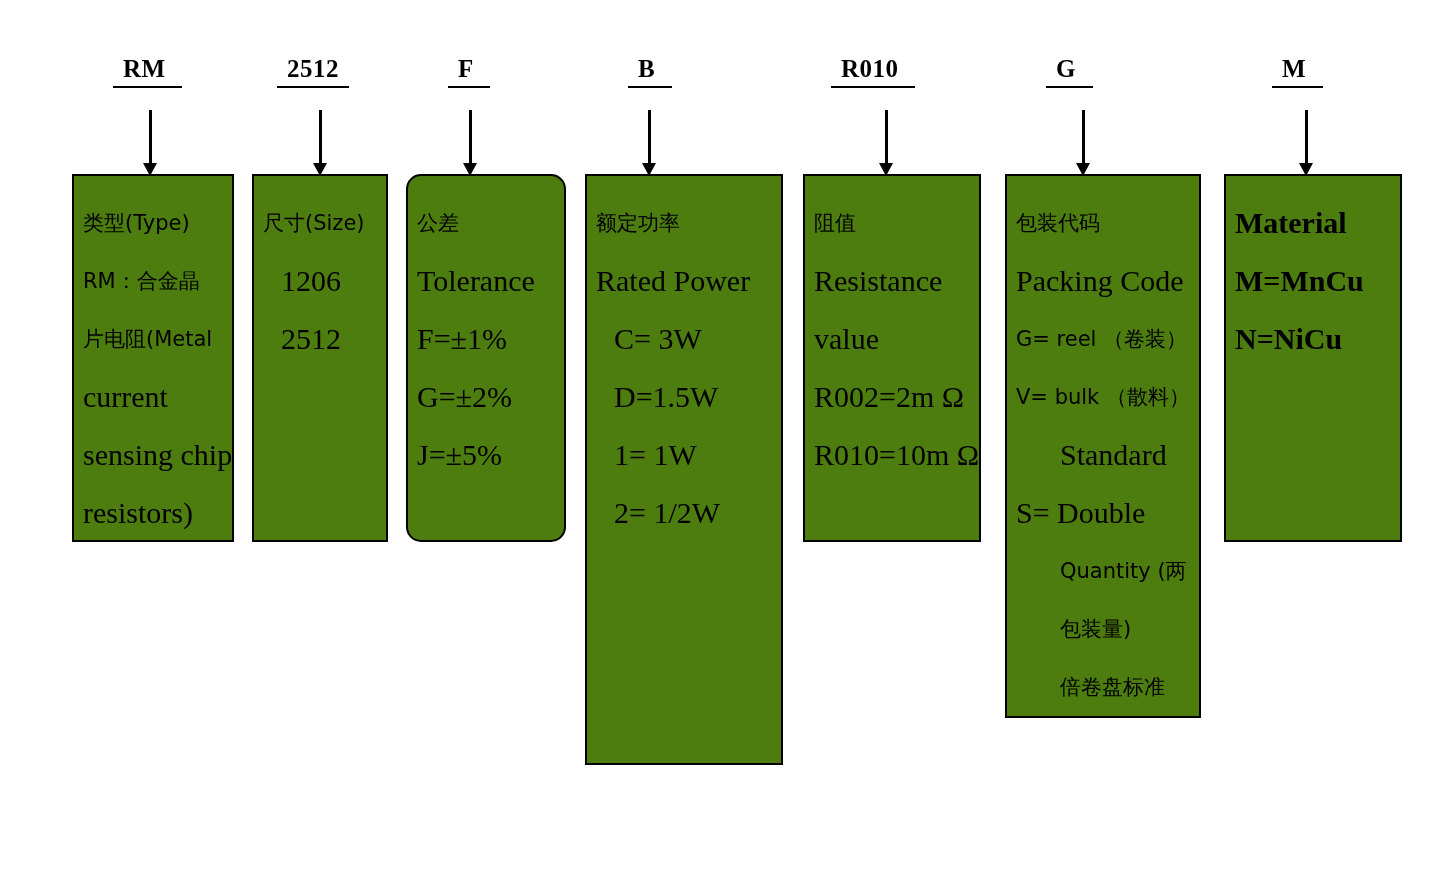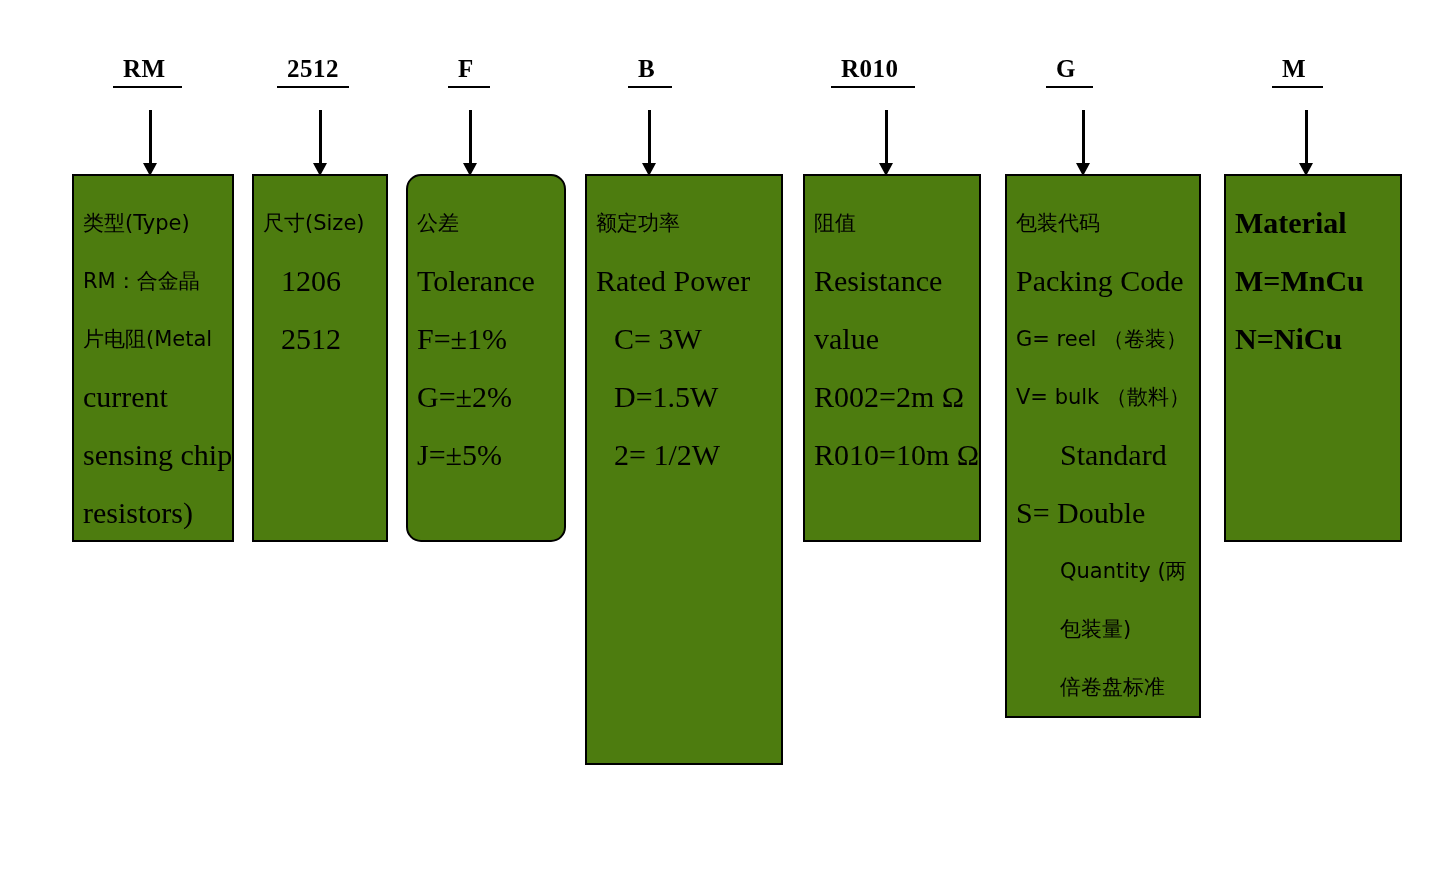--- a/index.html
+++ b/index.html
@@ -164,20 +164,21 @@
       <div class="line mix">J=±5%</div>
     </div>
   </div>
 
   <div class="box" style="left:585px; top:174px; width:198px; height:591px;">
     <div class="box-inner">
       <div class="line cjk">额定功率</div>
       <div class="line mix">Rated Power</div>
       <div class="line mix indent1">C= 3W</div>
       <div class="line mix indent1">D=1.5W</div>
+      <div class="line mix indent1">1= 1W</div>
       <div class="line mix indent1">2= 1/2W</div>
     </div>
   </div>
 
   <div class="box" style="left:803px; top:174px; width:178px; height:368px;">
     <div class="box-inner">
       <div class="line cjk">阻值</div>
       <div class="line mix">Resistance</div>
       <div class="line mix">value</div>
       <div class="line mix">R002=2m Ω</div>

